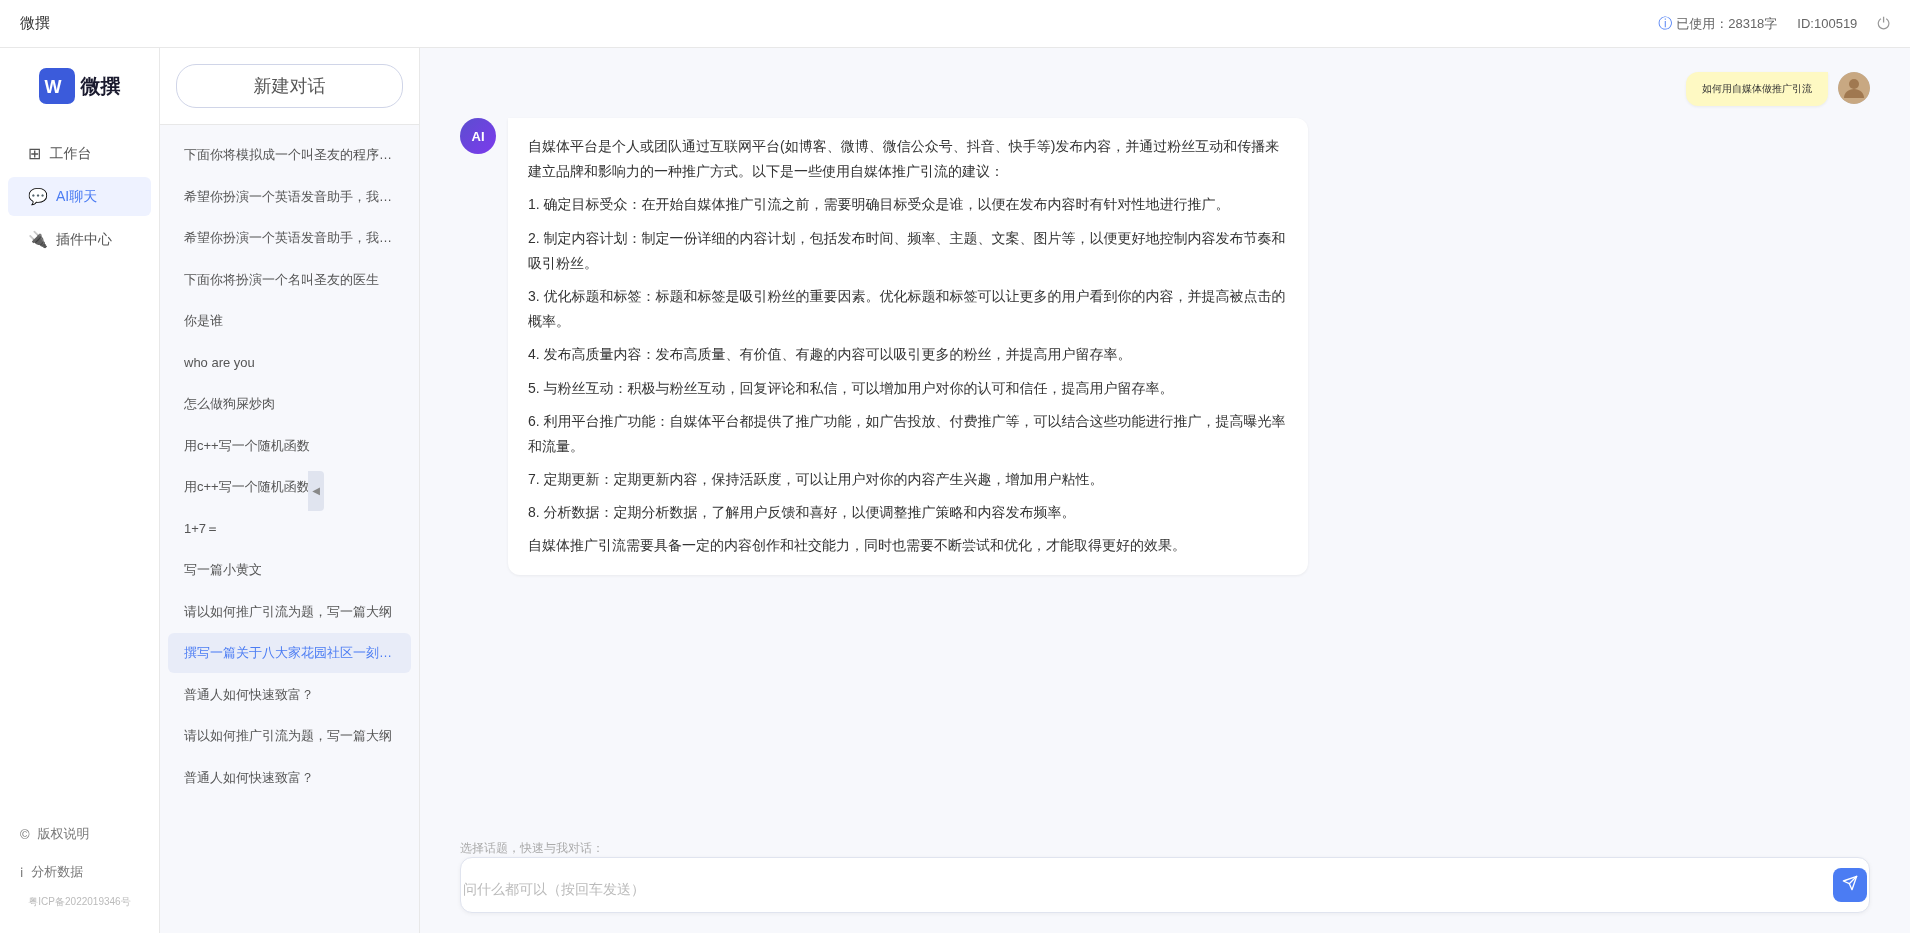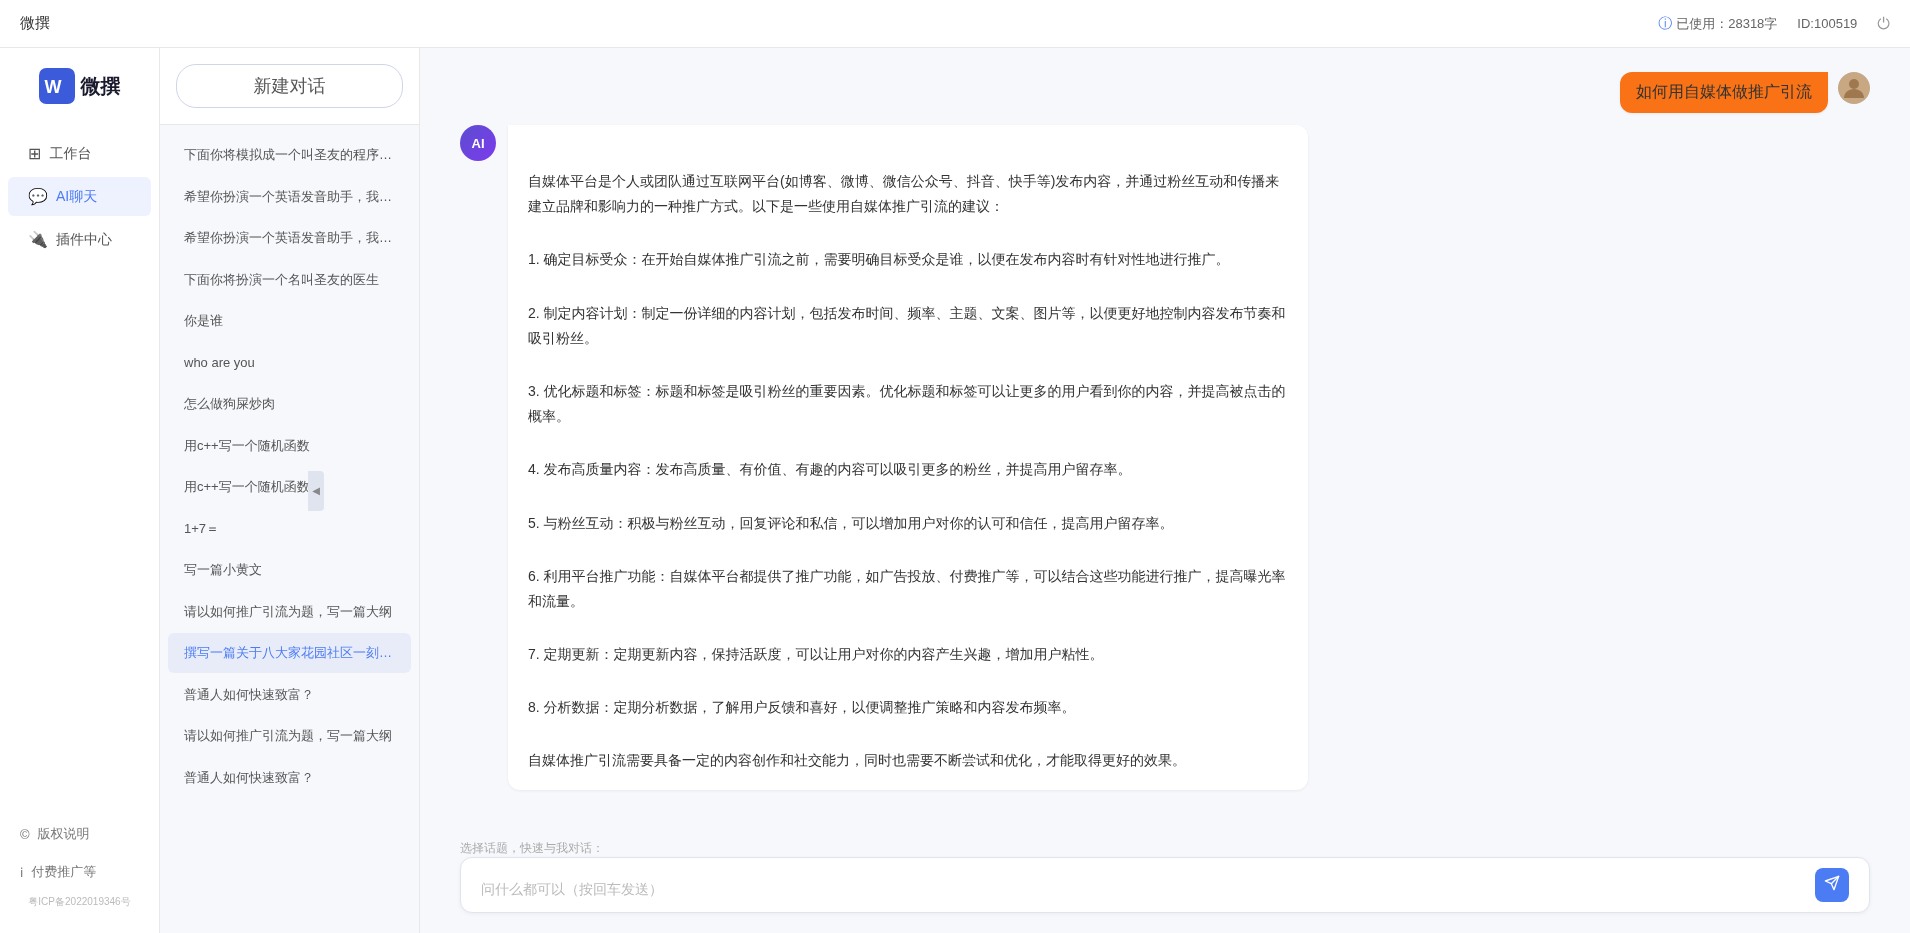--- a/index.html
+++ b/index.html
@@ -191,24 +191,24 @@
     }
 
     .user-message {
       display: flex;
       justify-content: flex-end;
       margin-bottom: 12px;
       gap: 10px;
       align-items: flex-start;
     }
     .user-message-content {
-      background: #f97316;
+      background: #fef9c3;
       border-radius: 12px 0 12px 12px;
       padding: 10px 16px;
-      font-size: 16px;
+      font-size: 10px;
       color: #333;
       max-width: 60%;
       box-shadow: 0 1px 3px rgba(0,0,0,0.06);
     }
     .user-avatar {
       width: 32px;
       height: 32px;
       border-radius: 50%;
       background: #ccc;
       flex-shrink: 0;
@@ -244,41 +244,40 @@
       border-radius: 0 12px 12px 12px;
       padding: 16px 20px;
       font-size: 14px;
       color: #333;
       line-height: 1.8;
       max-width: 800px;
       box-shadow: 0 1px 3px rgba(0,0,0,0.06);
     }
     .ai-message-content p {
       margin-bottom: 8px;
-      margin-top: 28px;
     }
     .ai-message-content p:last-child { margin-bottom: 0; }
 
     
     .input-area {
       background: #f7f8fc;
       padding: 12px 40px 20px 40px;
       flex-shrink: 0;
     }
     .quick-topics {
       font-size: 12px;
       color: #aaa;
     }
     .input-box {
       background: #fff;
       border-radius: 12px;
       border: 1px solid #e0e4ef;
       display: flex;
       align-items: flex-end;
-      padding: 10px 20px;
+      padding: 10px 2px;
       box-shadow: 0 1px 4px rgba(0,0,0,0.05);
     }
     .input-textarea {
       flex: 1;
       border: none;
       outline: none;
       font-size: 14px;
       color: #333;
       resize: none;
       background: transparent;
@@ -344,21 +343,21 @@
       </div>
     </div>
 
     <div class="sidebar-bottom">
       <div class="sidebar-bottom-item">
         <span>©</span>
         <span>版权说明</span>
       </div>
       <div class="sidebar-bottom-item">
         <span>ℹ</span>
-        <span>付费推广等</span>
+        <span>分析数据</span>
       </div>
       <div class="icp-text">粤ICP备2022019346号</div>
     </div>
   </div>
 
   <div style="position:relative; width:0; overflow:visible; z-index:5;">
     <div class="collapse-btn">◀</div>
   </div>
 
   <div class="chat-history">

